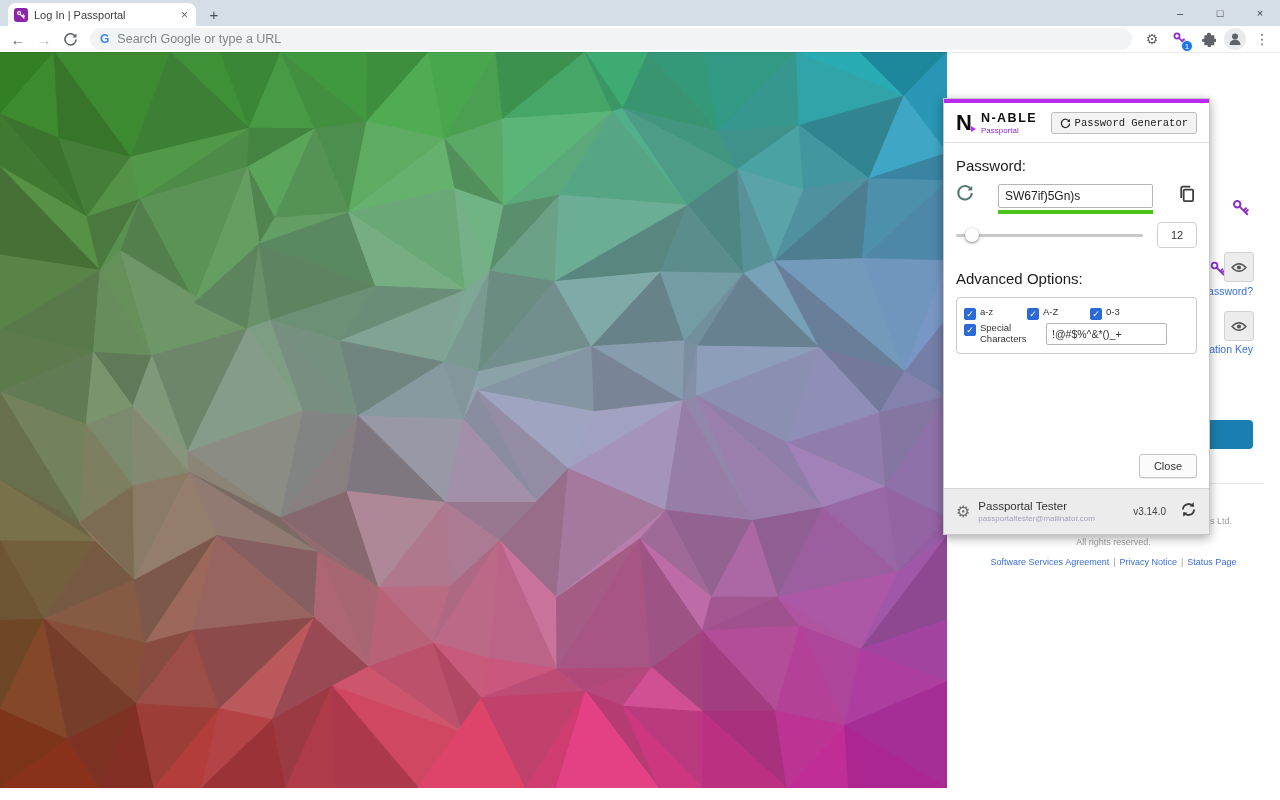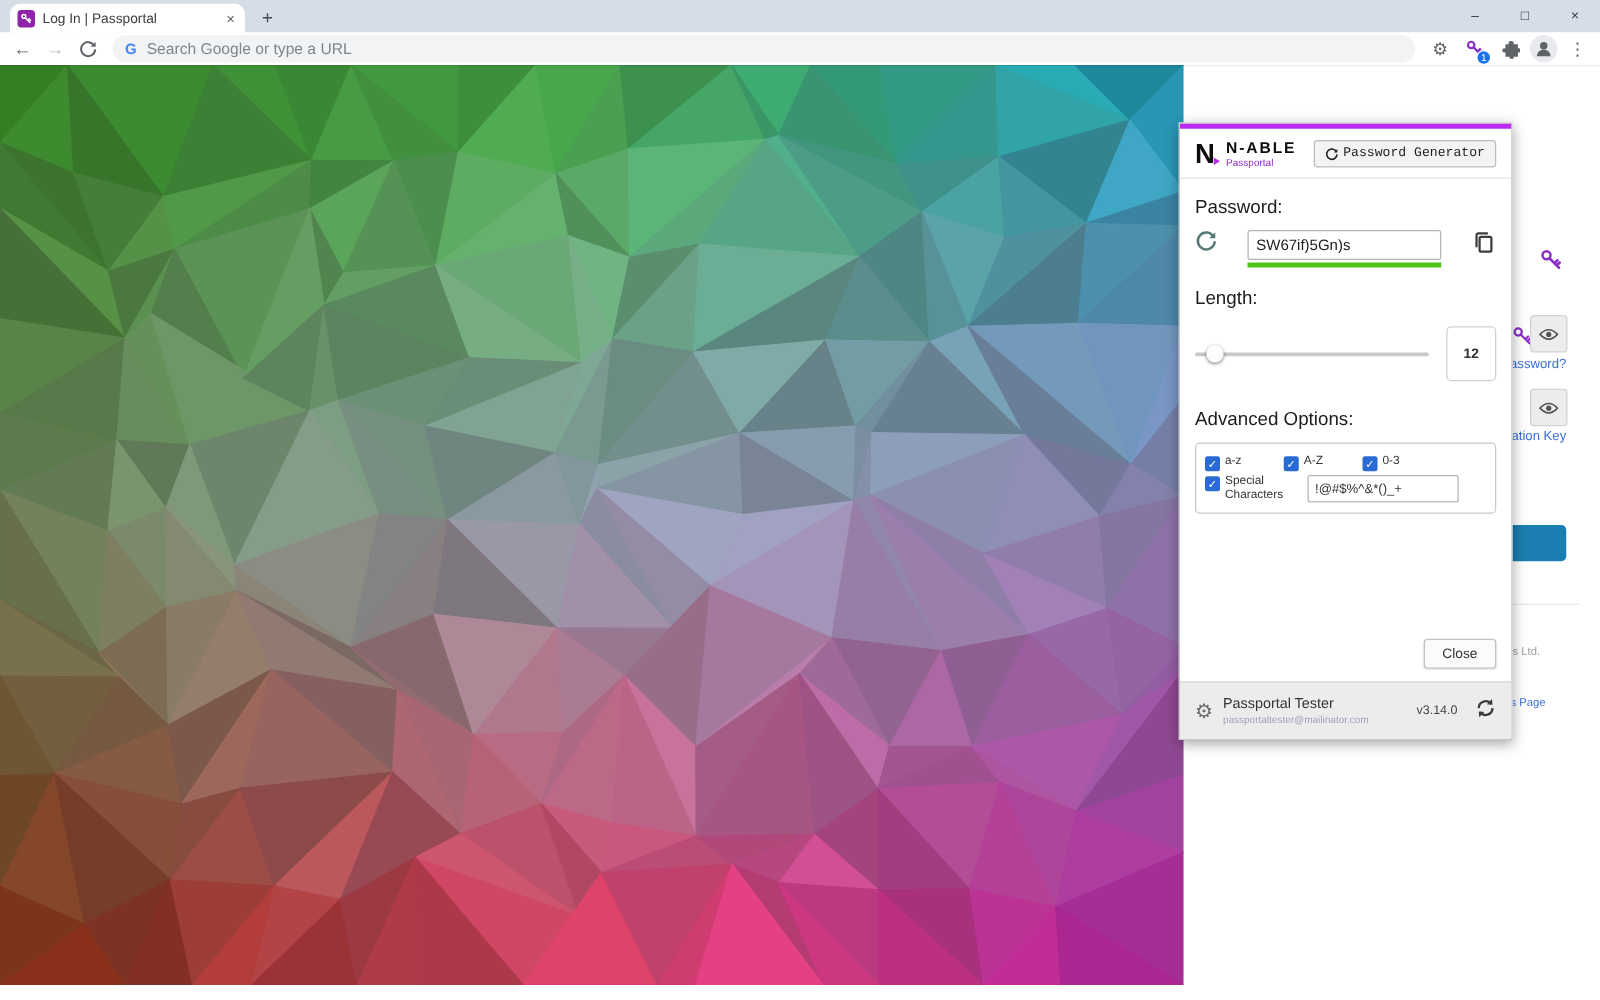--- a/index.html
+++ b/index.html
@@ -75,22 +75,22 @@
   .pw-wrap { flex:1; position:relative; }
   .pw-wrap input { width:100%; height:24px; border:1px solid #b5b5b5; border-radius:2px; padding:0 6px;
                    font-size:12px; color:#222; font-family:"Liberation Sans",sans-serif; outline:none; }
   .strength { position:absolute; left:0; right:0; bottom:-6px; height:4px; background:#4cc417; }
   .lbl-len { margin-top:22px; }
   .len-row { display:flex; align-items:center; margin-top:14px; }
   .slider { flex:1; position:relative; height:14px; margin-right:14px; }
   .track { position:absolute; left:0; right:0; top:6px; height:3px; background:#c8c8c8; border-radius:2px; }
   .thumb { position:absolute; left:5%; top:0; width:14px; height:14px; border-radius:50%; background:#fdfdfd;
            box-shadow:0 1px 3px rgba(0,0,0,.5); }
-  .len-box { width:40px; height:44px; border:1px solid #cfcfcf; border-radius:4px; display:flex; align-items:center;
-             justify-content:center; font-size:11px; color:#333;font-weight:bold; }
+  .len-box { width:40px; height:26px; border:1px solid #cfcfcf; border-radius:4px; display:flex; align-items:center;
+             justify-content:center; font-size:11px; color:#333; }
   .lbl-adv { margin-top:22px; }
   .adv-box { margin-top:10px; border:1px solid #c9c9c9; border-radius:4px; padding:9px 7px 8px; }
   .cb-row { display:flex; align-items:flex-start; }
   .cb-item { display:flex; align-items:flex-start; gap:4px; width:63px; }
   .cb-item.wide { width:75px; }
   .cb { width:12px; height:12px; border-radius:2px; background:#2a6ad4; color:#fff; font-size:9px; line-height:12px;
         text-align:center; flex:none; margin-top:1px; }
   .cb-label { font-size:9.5px; color:#333; line-height:1.15; }
   .cb-row2 { display:flex; align-items:flex-start; margin-top:3px; }
   .sp-input { width:121px; height:22px; border:1px solid #b5b5b5; border-radius:2px; margin-left:7px; padding:0 5px;
@@ -498,21 +498,20 @@
             <input value="SW67if)5Gn)s" style="">
             <div class="strength"></div>
           </div>
           <span class="ico-btn">
             <svg width="20" height="20" viewBox="0 0 18 18">
                 <rect x="6" y="5" width="8.5" height="10.5" rx="1" fill="none" stroke="#3c3c3c" stroke-width="1.6"></rect>
                 <path d="M3.8 12.5V4A1.6 1.6 0 0 1 5.4 2.4H12" fill="none" stroke="#3c3c3c" stroke-width="1.6"></path>
               </svg>
           </span>
         </div>
-        <div class="p-label lbl-len">Length:</div>
         <div class="len-row">
           <div class="slider">
             <div class="track"></div>
             <div class="thumb"></div>
           </div>
           <div class="len-box">12</div>
         </div>
         <div class="p-label lbl-adv">Advanced Options:</div>
         <div class="adv-box">
           <div class="cb-row">

